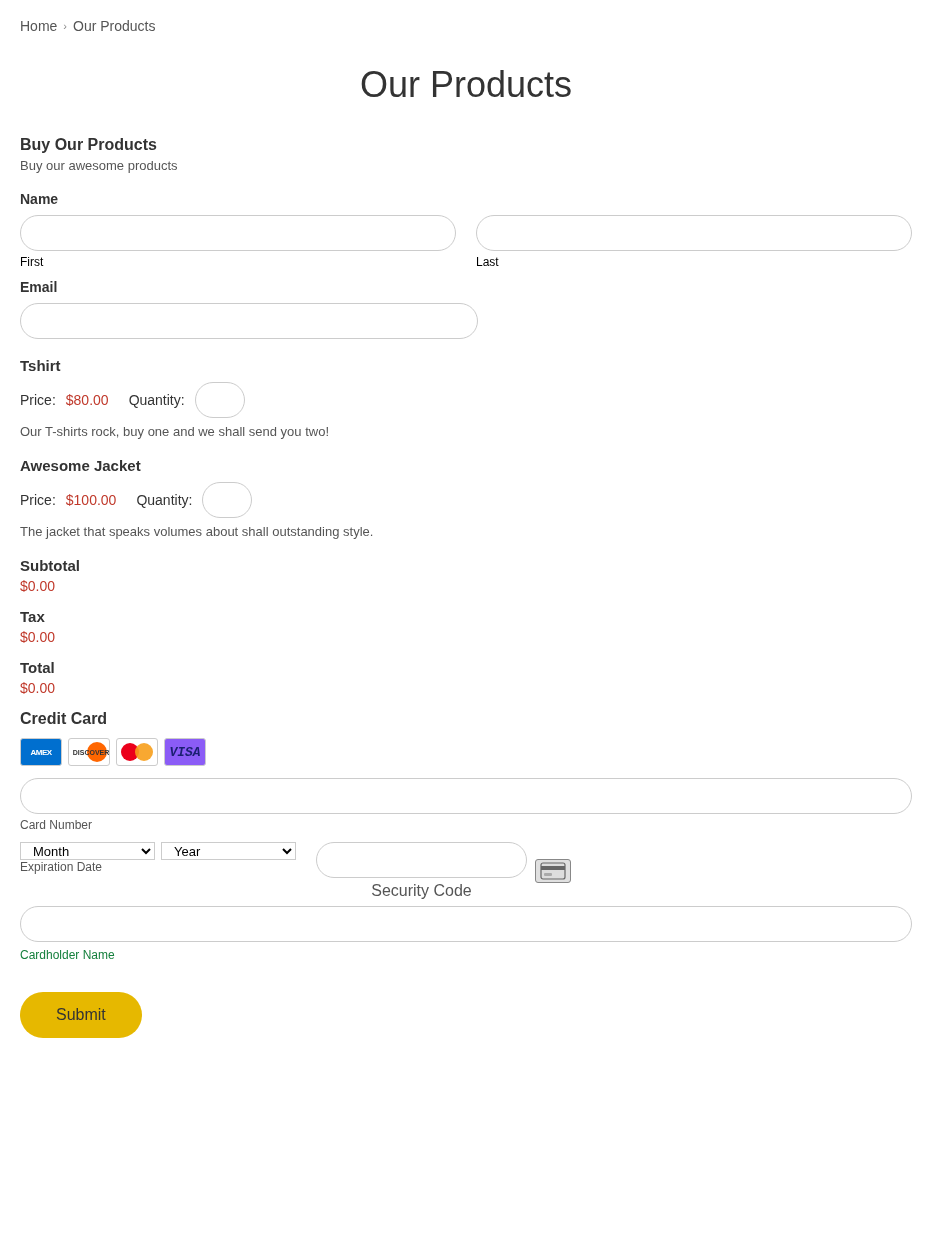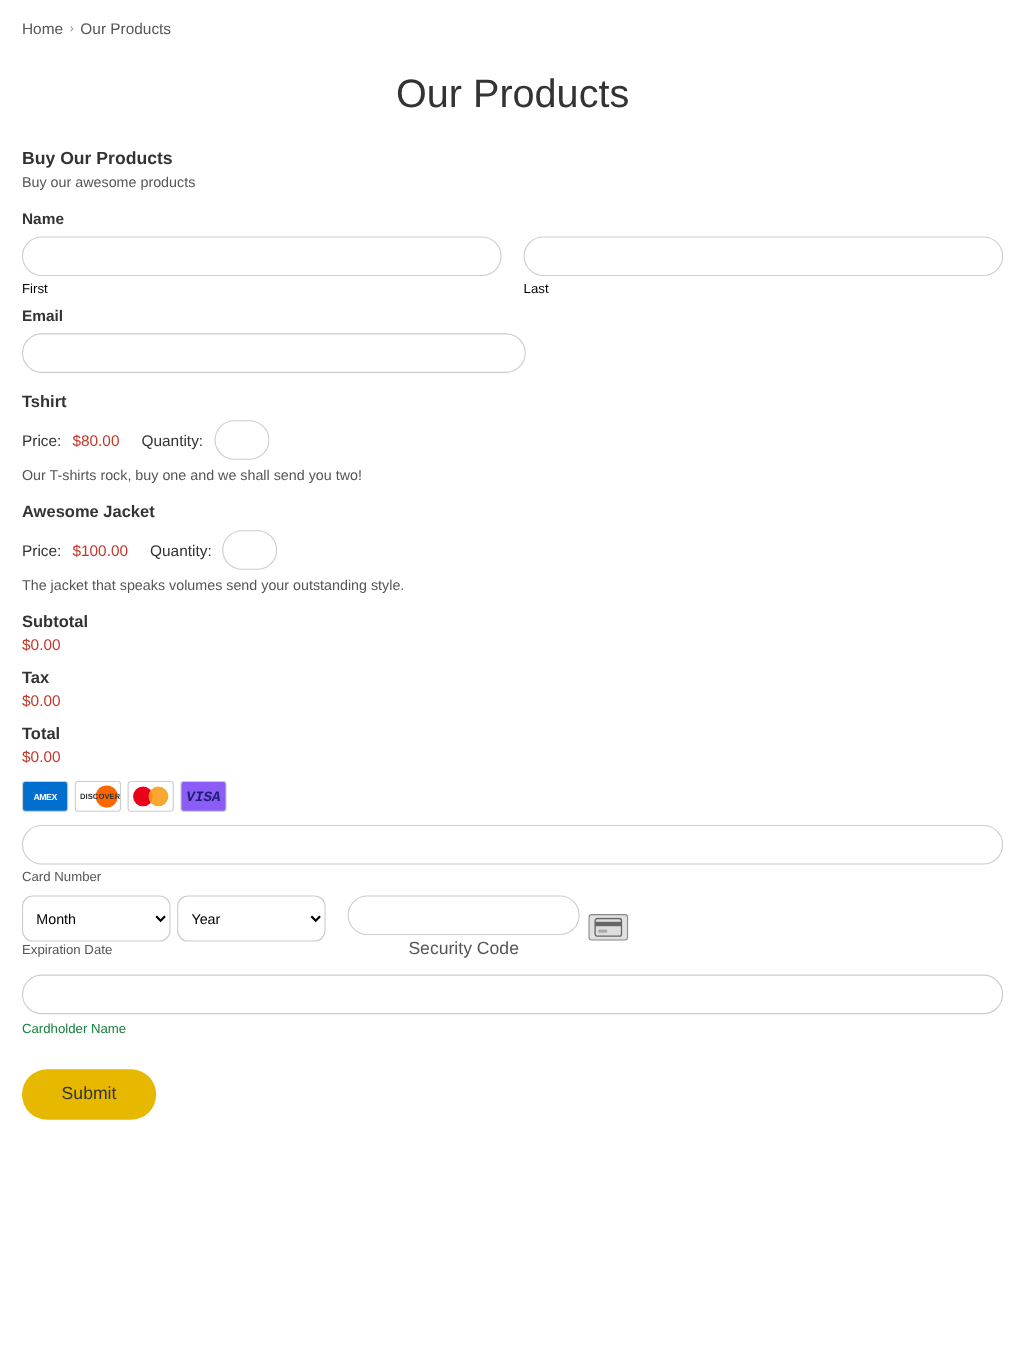--- a/index.html
+++ b/index.html
@@ -198,23 +198,23 @@
       display: flex;
       align-items: flex-start;
       gap: 10px;
       margin-bottom: 6px;
     }
     .expiry-selects {
       display: flex;
       gap: 6px;
     }
     select {
-      height: 42px;
-      border: 1px solid #ccc;
-      border-radius: 10px;
+      height: 18px;
+      border: 1px solid #ccc;
+      border-radius: 0;
       padding: 0 8px;
       font-size: 13px;
       background: #fff;
       cursor: pointer;
       outline: none;
     }
     .month-select {
       width: 135px;
     }
     .year-select {
@@ -379,21 +379,21 @@
 
   
   <div class="product-section">
     <div class="product-title">Awesome Jacket</div>
     <div class="product-price-row">
       <span class="price-label">Price:</span>
       <span class="price-value">$100.00</span>
       <span class="qty-label">Quantity:</span>
       <input type="number" class="quantity-input" value="" min="0" style="">
     </div>
-    <div class="product-desc">The jacket that speaks volumes send your outstanding style.</div>
+    <div class="product-desc">The jacket that speaks volumes about shall outstanding style.</div>
   </div>
 
   
   <div class="summary-section">
     <div class="summary-label">Subtotal</div>
     <div class="summary-value">$0.00</div>
   </div>
 
   
   <div class="summary-section">
@@ -402,20 +402,21 @@
   </div>
 
   
   <div class="summary-section">
     <div class="summary-label">Total</div>
     <div class="summary-value">$0.00</div>
   </div>
 
   
   <div class="credit-card-section">
+    <div class="form-section-title" style="margin-bottom:10px;">Credit Card</div>
 
     <div class="cc-icons">
       <div class="cc-icon cc-amex">
         <span style="font-size:8px;font-weight:900;letter-spacing:-0.5px;">AMEX</span>
       </div>
       <div class="cc-icon cc-discover" style="position:relative;overflow:hidden;">
         <span class="disc-text" style="font-size:7px;font-weight:bold;color:#333;z-index:2;position:relative;">DISCOVER</span>
         <div class="disc-inner"></div>
       </div>
       <div class="cc-icon cc-mastercard" style="position:relative;">

